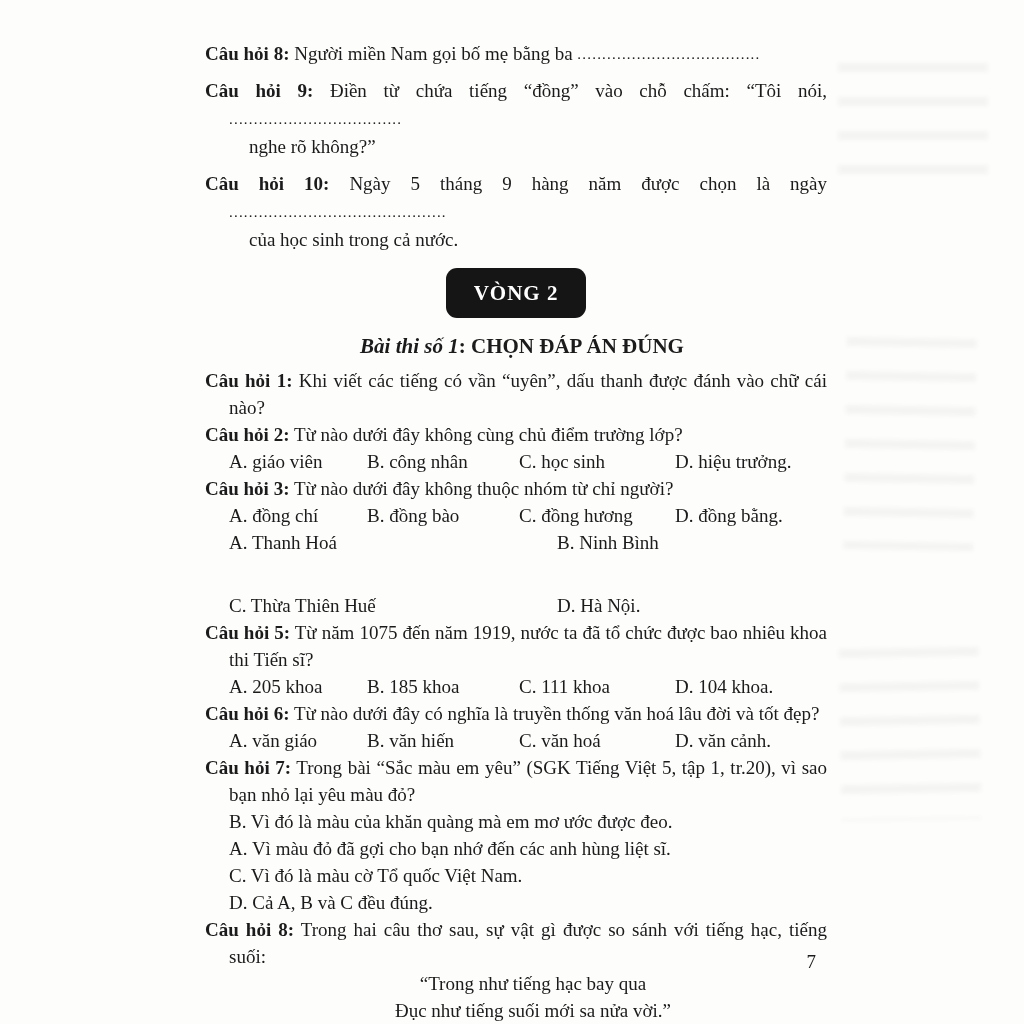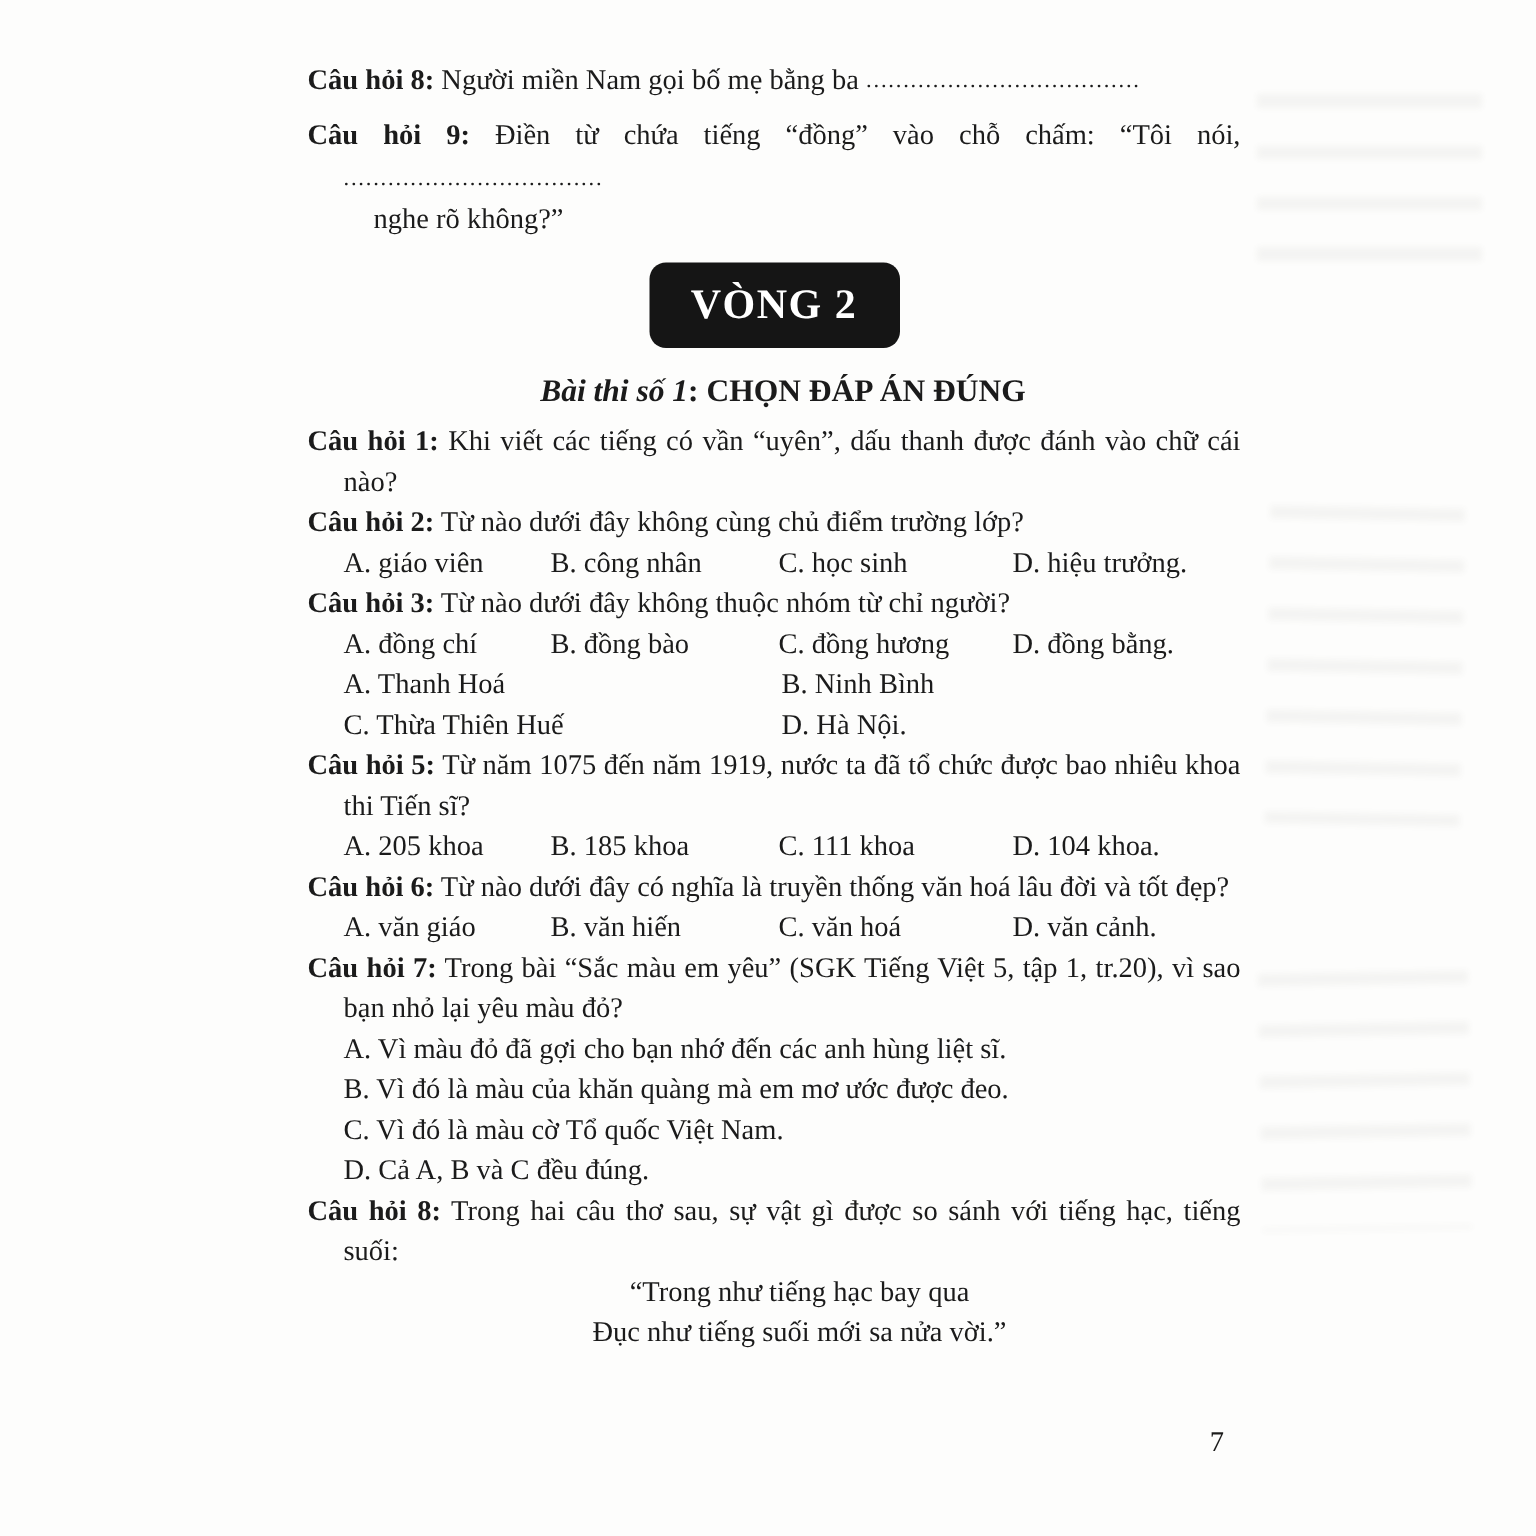--- a/index.html
+++ b/index.html
@@ -26,21 +26,21 @@
   .top-section{line-height:28px;}
   .top-q{margin:0 0 9px 0;padding-left:24px;text-indent:-24px;text-align:justify;}
   .top-q .cont{display:block;padding-left:0;text-indent:0;margin-left:20px;}
   b.qlabel{font-weight:bold;}
   .dots{letter-spacing:1.2px;font-size:15px;vertical-align:1px;white-space:nowrap;}
   
   .badge-row{text-align:center;margin:14px 0 0 0;}
   .badge{
     display:inline-block;
     background:#151515;color:#fff;
-    font-weight:bold;font-size:28px;line-height:1;
+    font-weight:bold;font-size:21px;line-height:1;
     letter-spacing:1px;
     padding:15px 28px 14px 28px;
     border-radius:11px;
   }
   
   .test-title{
     text-align:center;
     font-weight:bold;font-size:21px;
     margin:15px 0 7px 0;
   }
@@ -48,21 +48,21 @@
   
   .q{margin:0;padding-left:24px;text-indent:-24px;text-align:justify;}
   .opts4{
     display:grid;
     grid-template-columns:138px 152px 156px 1fr;
     padding-left:24px;margin:0;
   }
   .opts2{
     display:grid;
     grid-template-columns:292px 1fr;
-    padding-left:24px;margin:0;
+    padding-left:24px;margin:0;gap:36px;
   }
   .opts-stack{padding-left:24px;margin:0;}
   .opts-stack .opt{display:block;}
   .opt{white-space:nowrap;}
   
   .poem{text-align:center;padding-left:34px;margin:0;}
   .poem-line{display:block;}
   
   .page-number{
     position:absolute;
@@ -101,20 +101,26 @@
         <b class="qlabel">Câu hỏi 8:</b>
         <span>Người miền Nam gọi bố mẹ bằng ba</span>
         <span class="dots">.....................................</span>
       </p>
       <p class="top-q">
         <b class="qlabel">Câu hỏi 9:</b>
         <span>Điền từ chứa tiếng “đồng” vào chỗ chấm: “Tôi nói,</span>
         <span class="dots">...................................</span>
         <span class="cont">nghe rõ không?”</span>
       </p>
+      <p class="top-q">
+        <b class="qlabel">Câu hỏi 10:</b>
+        <span>Ngày 5 tháng 9 hàng năm được chọn là ngày</span>
+        <span class="dots">............................................</span>
+        <span class="cont">của học sinh trong cả nước.</span>
+      </p>
     </div>
 
     <div class="badge-row">
       <span class="badge">VÒNG 2</span>
     </div>
 
     <p class="test-title">
       <span class="it">Bài thi số 1</span><span>: CHỌN ĐÁP ÁN ĐÚNG</span>
     </p>
 
@@ -172,22 +178,22 @@
       <span class="opt">B. văn hiến</span>
       <span class="opt">C. văn hoá</span>
       <span class="opt">D. văn cảnh.</span>
     </div>
 
     <p class="q">
       <b class="qlabel">Câu hỏi 7:</b>
       <span>Trong bài “Sắc màu em yêu” (SGK Tiếng Việt 5, tập 1, tr.20), vì sao bạn nhỏ lại yêu màu đỏ?</span>
     </p>
     <div class="opts-stack">
+      <span class="opt">B. Vì đó là màu của khăn quàng mà em mơ ước được đeo.</span>
       <span class="opt">A. Vì màu đỏ đã gợi cho bạn nhớ đến các anh hùng liệt sĩ.</span>
-      <span class="opt">B. Vì đó là màu của khăn quàng mà em mơ ước được đeo.</span>
       <span class="opt">C. Vì đó là màu cờ Tổ quốc Việt Nam.</span>
       <span class="opt">D. Cả A, B và C đều đúng.</span>
     </div>
 
     <p class="q">
       <b class="qlabel">Câu hỏi 8:</b>
       <span>Trong hai câu thơ sau, sự vật gì được so sánh với tiếng hạc, tiếng suối:</span>
     </p>
     <div class="poem">
       <span class="poem-line">“Trong như tiếng hạc bay qua</span>

